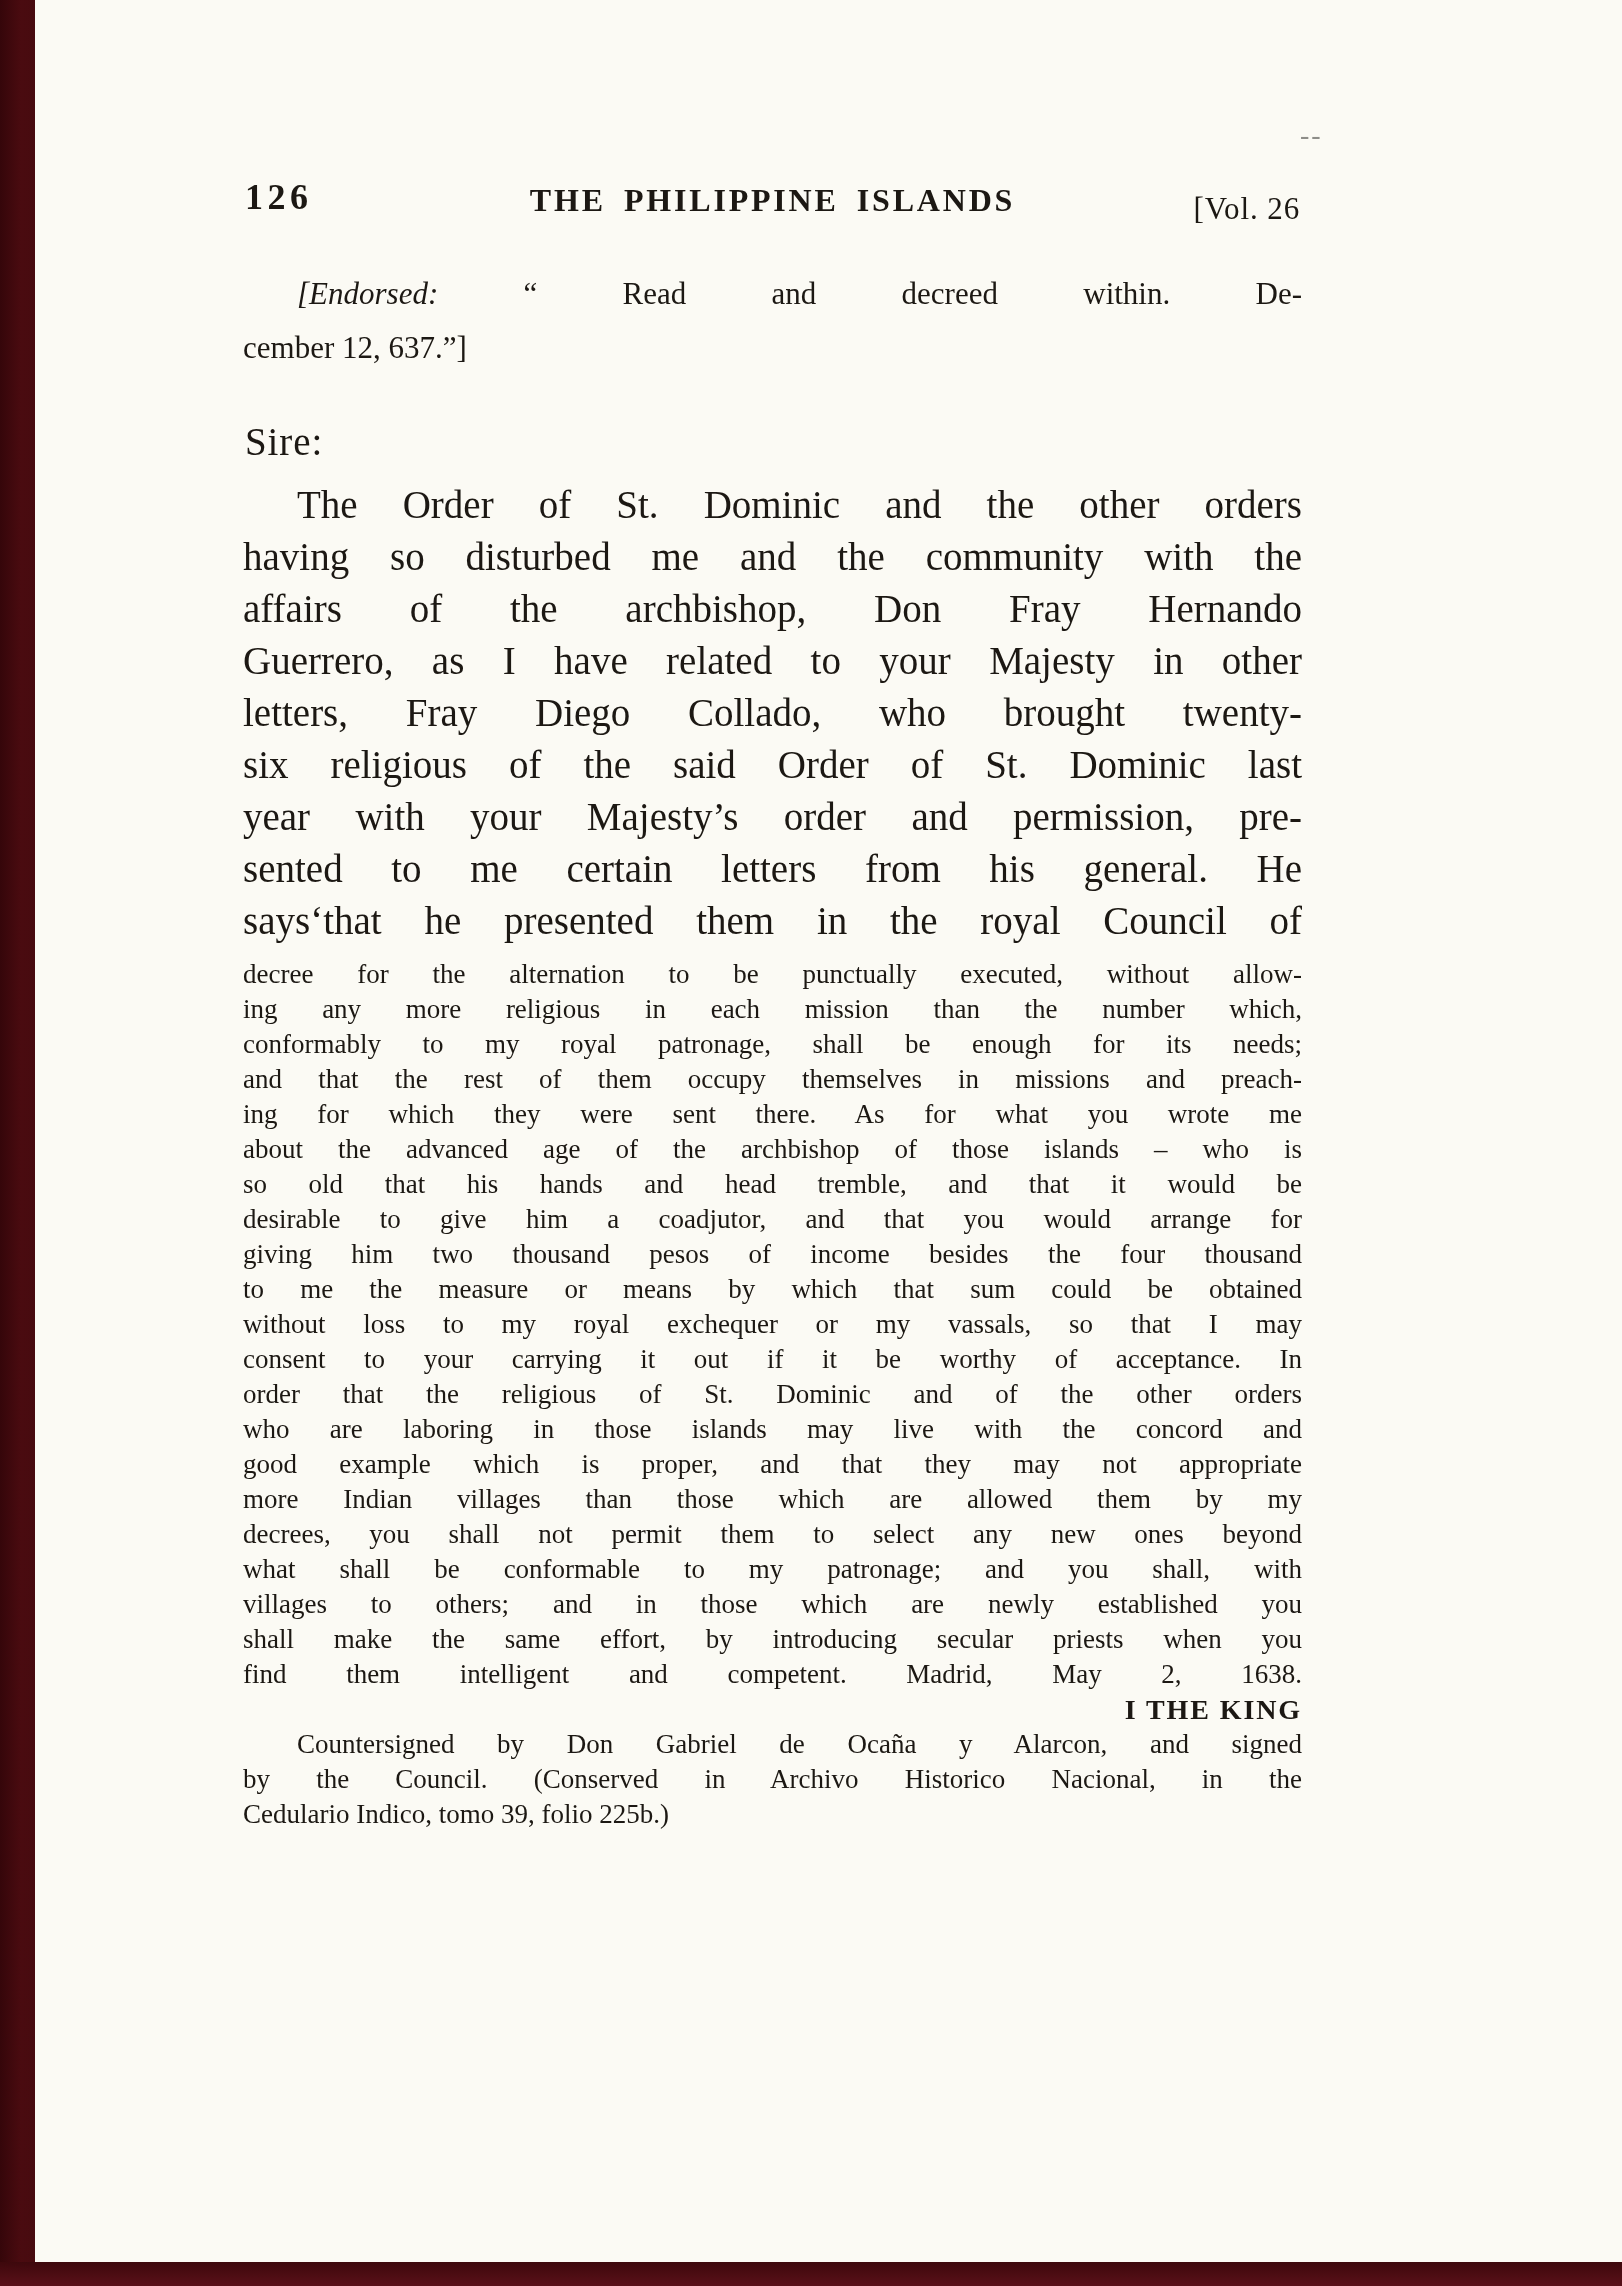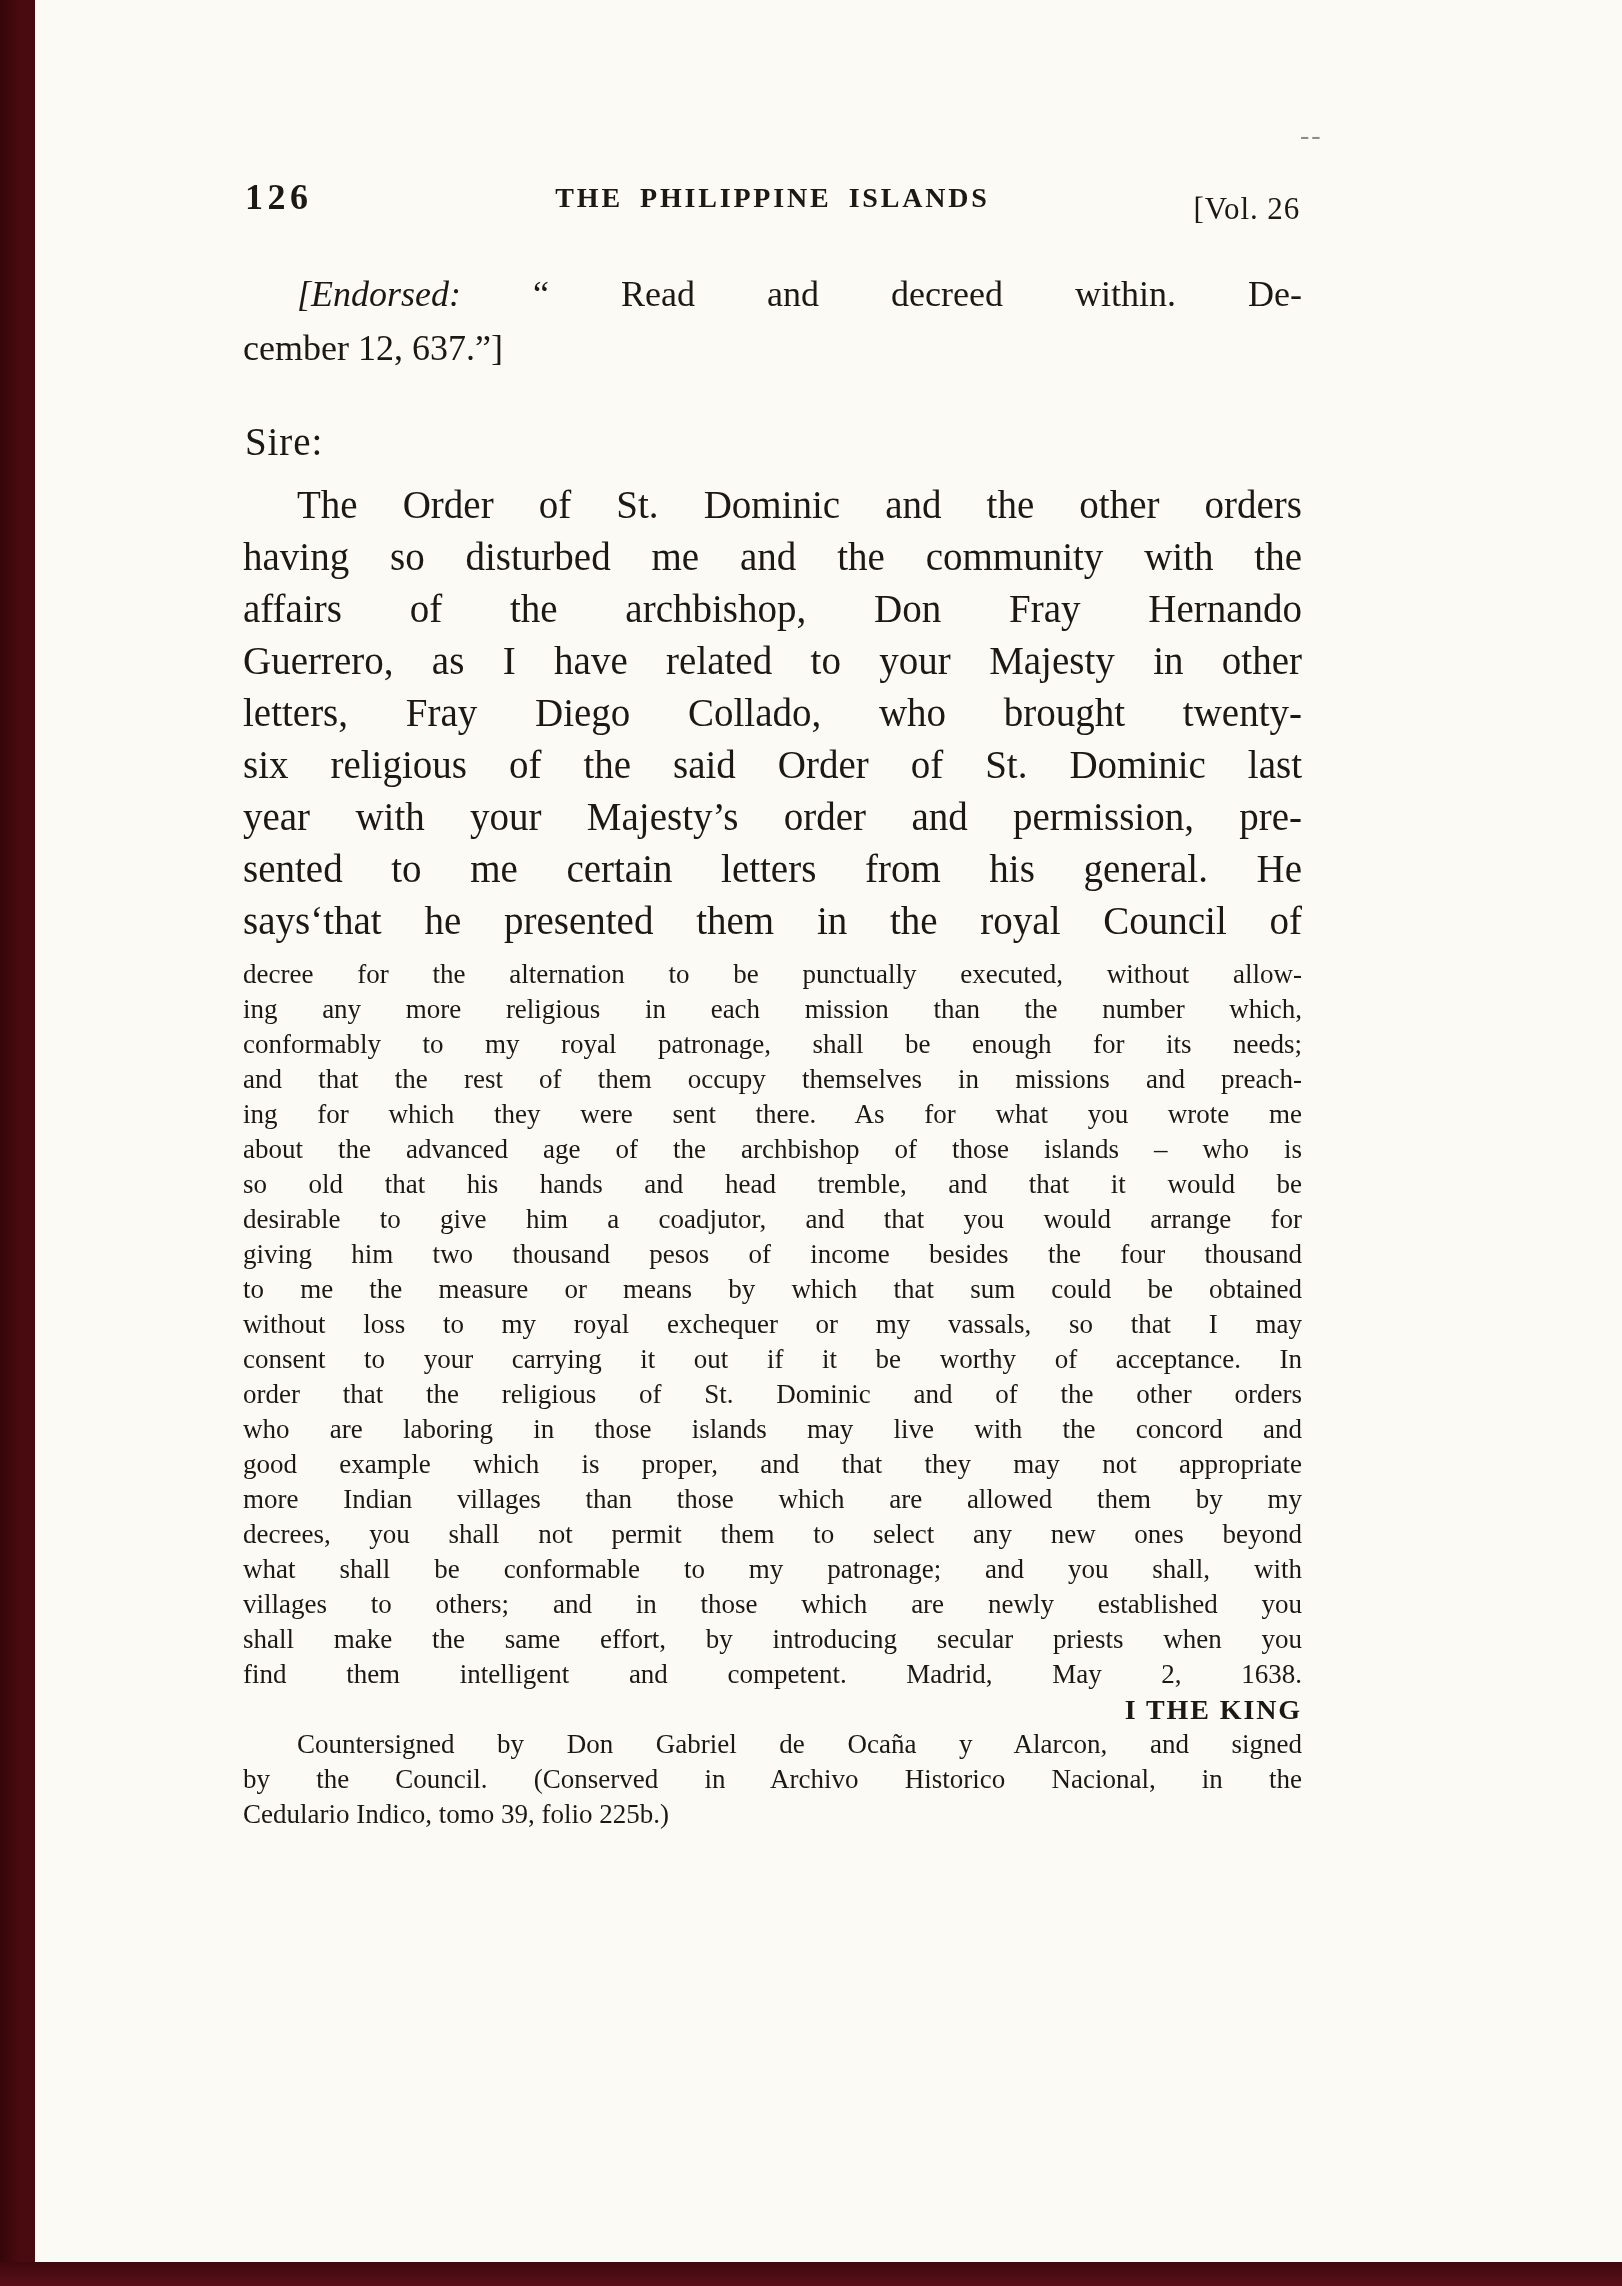--- a/index.html
+++ b/index.html
@@ -19,31 +19,31 @@
   .binding-bottom {
     position:absolute; left:0; bottom:0; width:100%; height:24px;
     background:linear-gradient(0deg,#5a1019 0%, #3d080c 100%);
   }
   .corner-mark {
     position:absolute; left:1300px; top:119px;
     color:#8d8d88; font-size:28px; letter-spacing:1.9px;
   }
   .header { position:absolute; left:243px; top:176px; width:1059px; height:48px; }
   .page-num { position:absolute; left:1.9px; top:0; font-size:36px; font-weight:bold; letter-spacing:4.6px; }
-  .running-title { position:absolute; left:0; right:0; top:5.6px; text-align:center; font-size:28px; font-weight:bold; letter-spacing:2.8px; word-spacing:7.4px; }
+  .running-title { position:absolute; left:0; right:0; top:5.6px; text-align:center; font-size:32px; font-weight:bold; letter-spacing:2.8px; word-spacing:7.4px; }
   .volume { position:absolute; right:1.9px; top:15px; font-size:31px; letter-spacing:0.9px; }
 
   .jline { text-align:justify; text-align-last:justify; }
   .jline.plain-last { text-align-last:left; }
   .plain { text-align:left; text-align-last:left; }
   .indent { text-indent:54px; }
   .italic { font-style:italic; }
   .endorse-indent { display:inline-block; width:54px; }
 
-  .endorsement { position:absolute; left:243px; top:267px; width:1059px; font-size:36px; line-height:54px; }
+  .endorsement { position:absolute; left:243px; top:267px; width:1059px; font-size:31px; line-height:54px; }
   .salutation { position:absolute; left:245px; top:419px; font-size:39px; letter-spacing:0.9px; }
   .paragraph { position:absolute; left:243px; top:479px; width:1059px; font-size:39px; line-height:52px; }
 
   .footnote { position:absolute; left:243px; top:957px; width:1059px; font-size:27px; line-height:35px; }
   .signature { text-align:right; font-weight:bold; letter-spacing:1.9px; font-size:28px; }
 </style>
 </head>
 <body>
 
 <div class="page">

